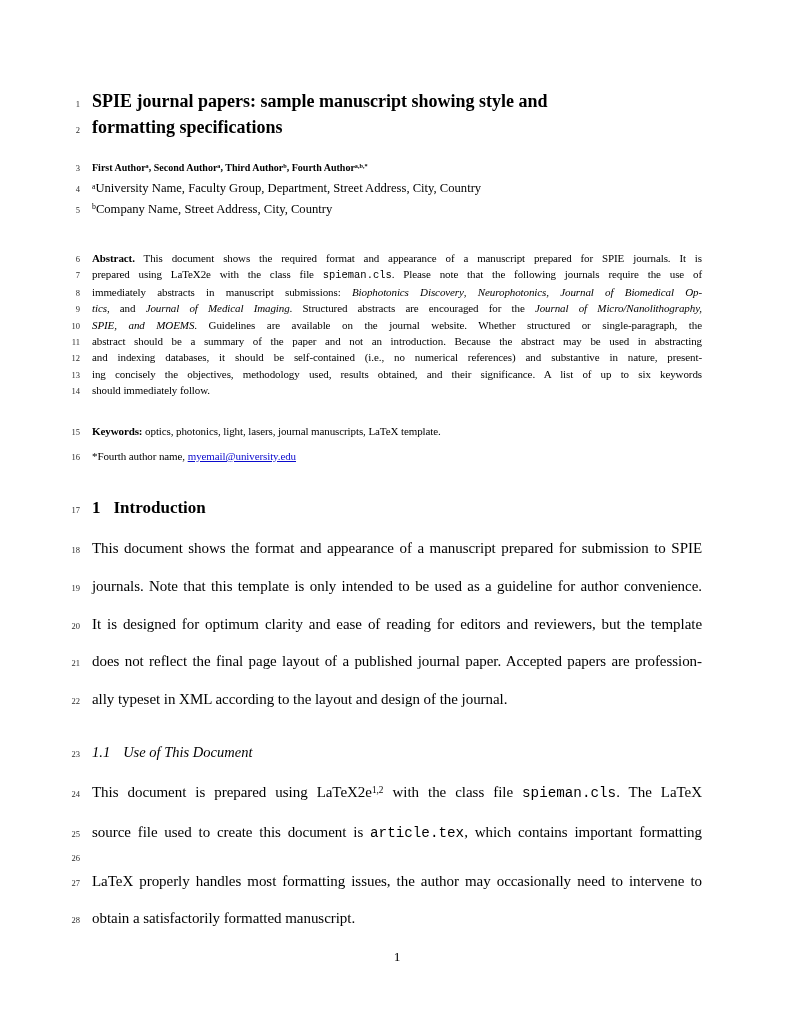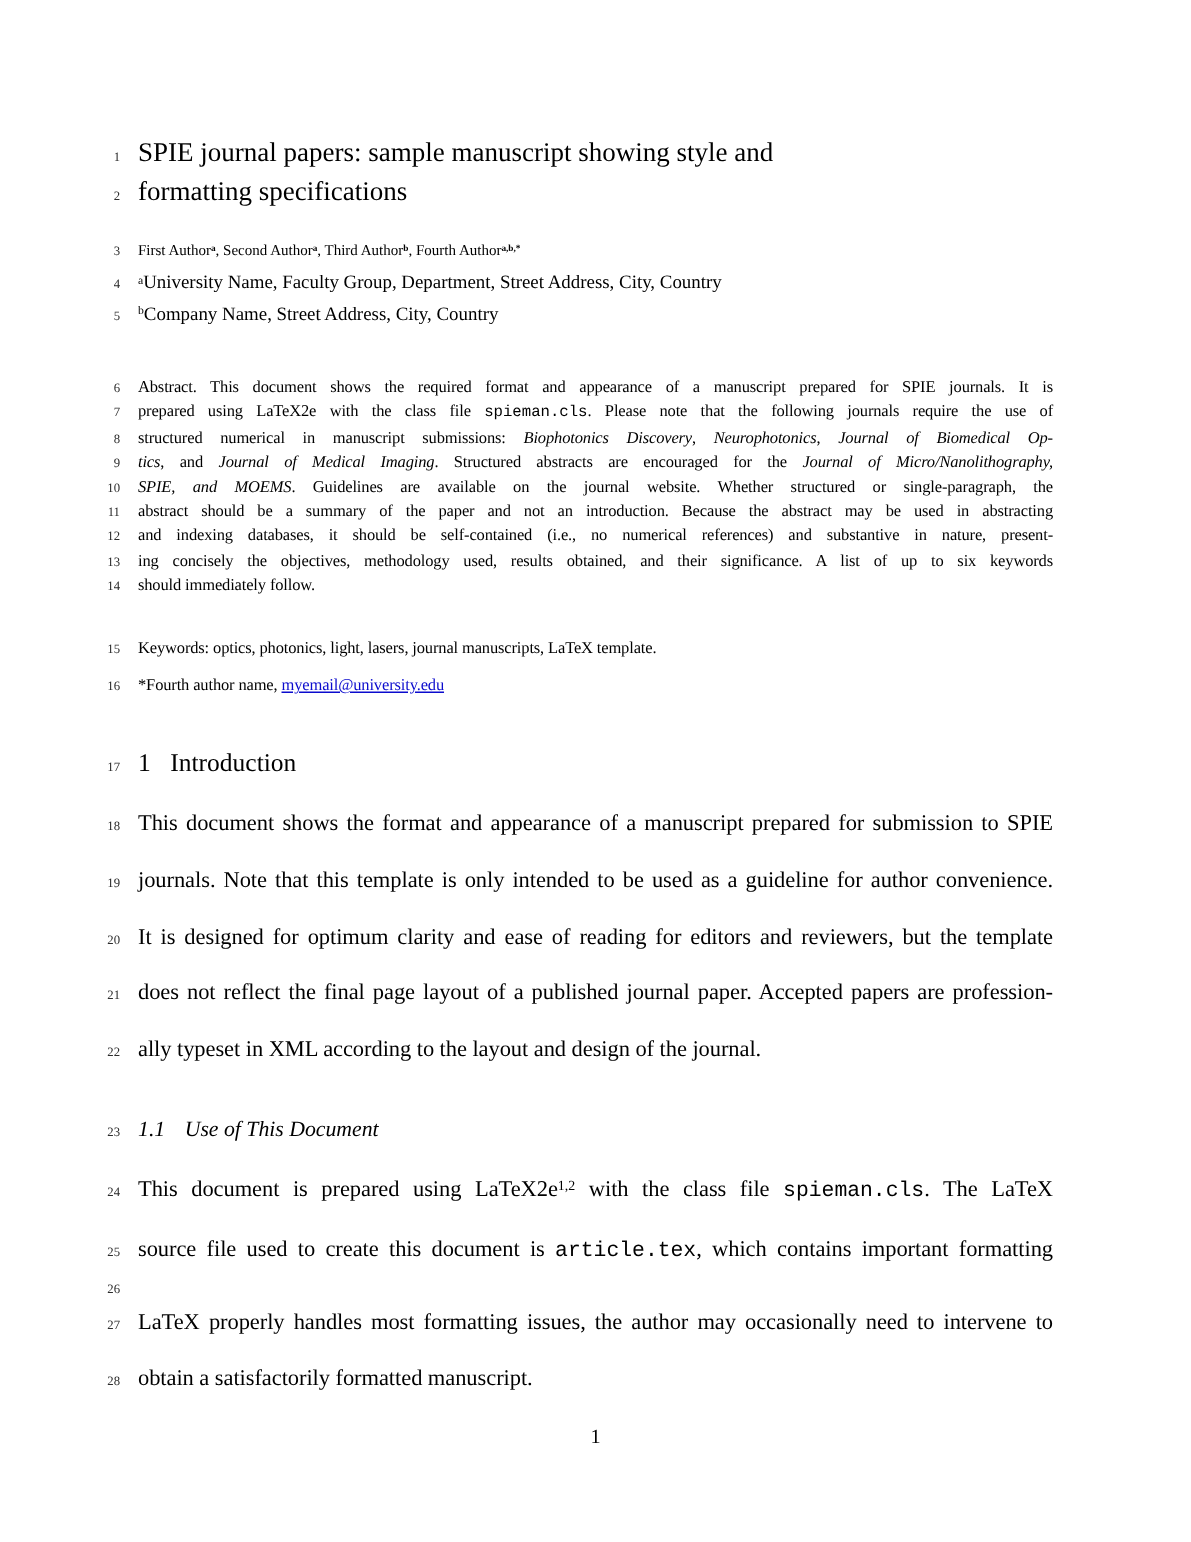--- a/index.html
+++ b/index.html
@@ -47,21 +47,21 @@
   .footnote { margin-top: 9px; }
   .section-heading { margin-top: 34px; }
   .section-heading .txt { font-size: 17px; font-weight: 700; line-height: 20px; }
   .subsection-heading { margin-top: 24px; }
   .subsection-heading .txt { font-size: 14.5px; font-style: italic; line-height: 20px; }
   .paragraph { margin-top: 12px; }
   .paragraph .txt { font-size: 15px; line-height: 37.6px; letter-spacing: -0.05px; }
 
   
   .seg-plain { }
-  .seg-b { font-weight: 400; }
+  .seg-b { font-weight: 700; }
   .seg-i { font-style: italic; font-family: Liberation Serif, serif; }
   .seg-m { font-family: "Liberation Mono", monospace; font-size: 0.95em; letter-spacing: 0; }
   .seg-sup, .seg-bsup {
     font-size: 0.62em;
     position: relative;
     top: -0.45em;
     letter-spacing: 0;
   }
   .seg-bsup { font-weight: 700; }
   .seg-link { text-decoration: underline; cursor: pointer; }
@@ -111,21 +111,21 @@
         <div class="line">
           <span class="num" style="color: rgb(43, 43, 43);">6</span>
           <span class="txt justify"><span class="seg-b">Abstract.</span><span class="seg-plain">  This document shows the required format and appearance of a manuscript prepared for SPIE journals. It is</span></span>
         </div>
         <div class="line">
           <span class="num" style="color: rgb(43, 43, 43);">7</span>
           <span class="txt justify"><span class="seg-plain">prepared using LaTeX2e with the class file </span><span class="seg-m">spieman.cls</span><span class="seg-plain">. Please note that the following journals require the use of</span></span>
         </div>
         <div class="line">
           <span class="num" style="color: rgb(43, 43, 43);">8</span>
-          <span class="txt justify"><span class="seg-plain">structured numerical in manuscript submissions: </span><span class="seg-i">Biophotonics Discovery</span><span class="seg-plain">, </span><span class="seg-i">Neurophotonics</span><span class="seg-plain">, </span><span class="seg-i">Journal of Biomedical Op-</span></span>
+          <span class="txt justify"><span class="seg-plain">immediately abstracts in manuscript submissions: </span><span class="seg-i">Biophotonics Discovery</span><span class="seg-plain">, </span><span class="seg-i">Neurophotonics</span><span class="seg-plain">, </span><span class="seg-i">Journal of Biomedical Op-</span></span>
         </div>
         <div class="line">
           <span class="num" style="color: rgb(43, 43, 43);">9</span>
           <span class="txt justify"><span class="seg-i">tics</span><span class="seg-plain">, and </span><span class="seg-i">Journal of Medical Imaging</span><span class="seg-plain">. Structured abstracts are encouraged for the </span><span class="seg-i">Journal of Micro/Nanolithography,</span></span>
         </div>
         <div class="line">
           <span class="num" style="color: rgb(43, 43, 43);">10</span>
           <span class="txt justify"><span class="seg-i">SPIE, and MOEMS</span><span class="seg-plain">. Guidelines are available on the journal website. Whether structured or single-paragraph, the</span></span>
         </div>
         <div class="line">

